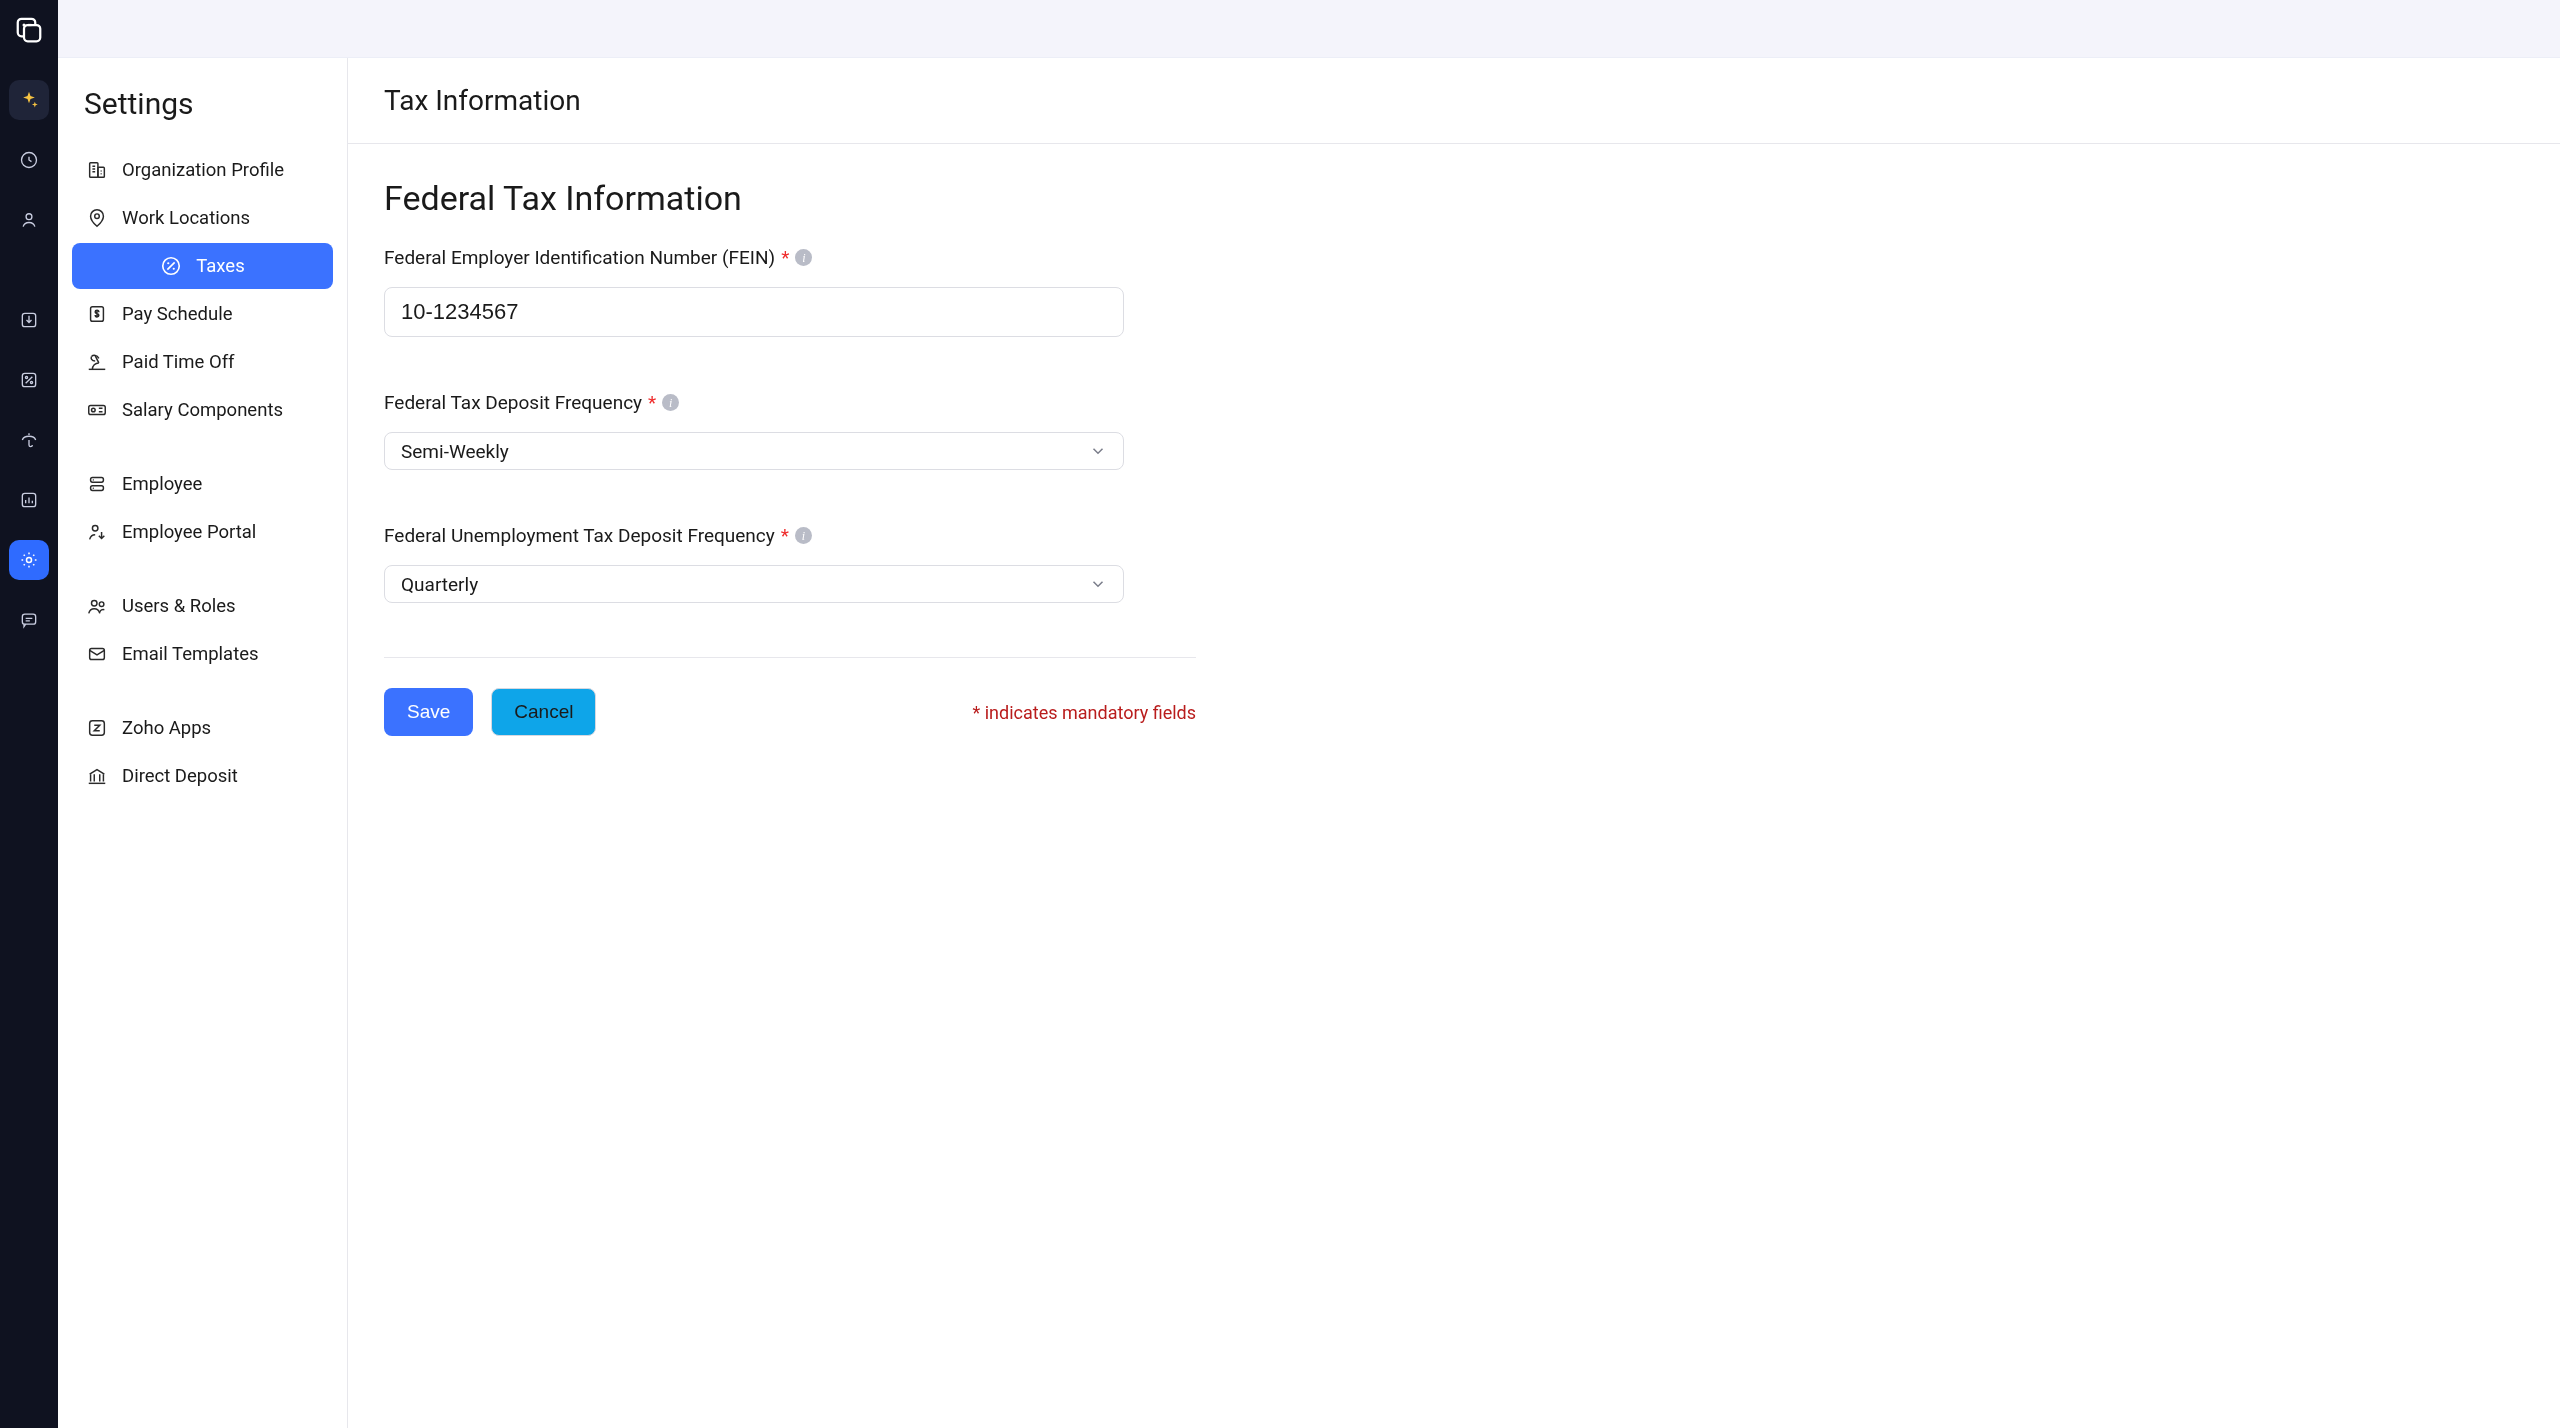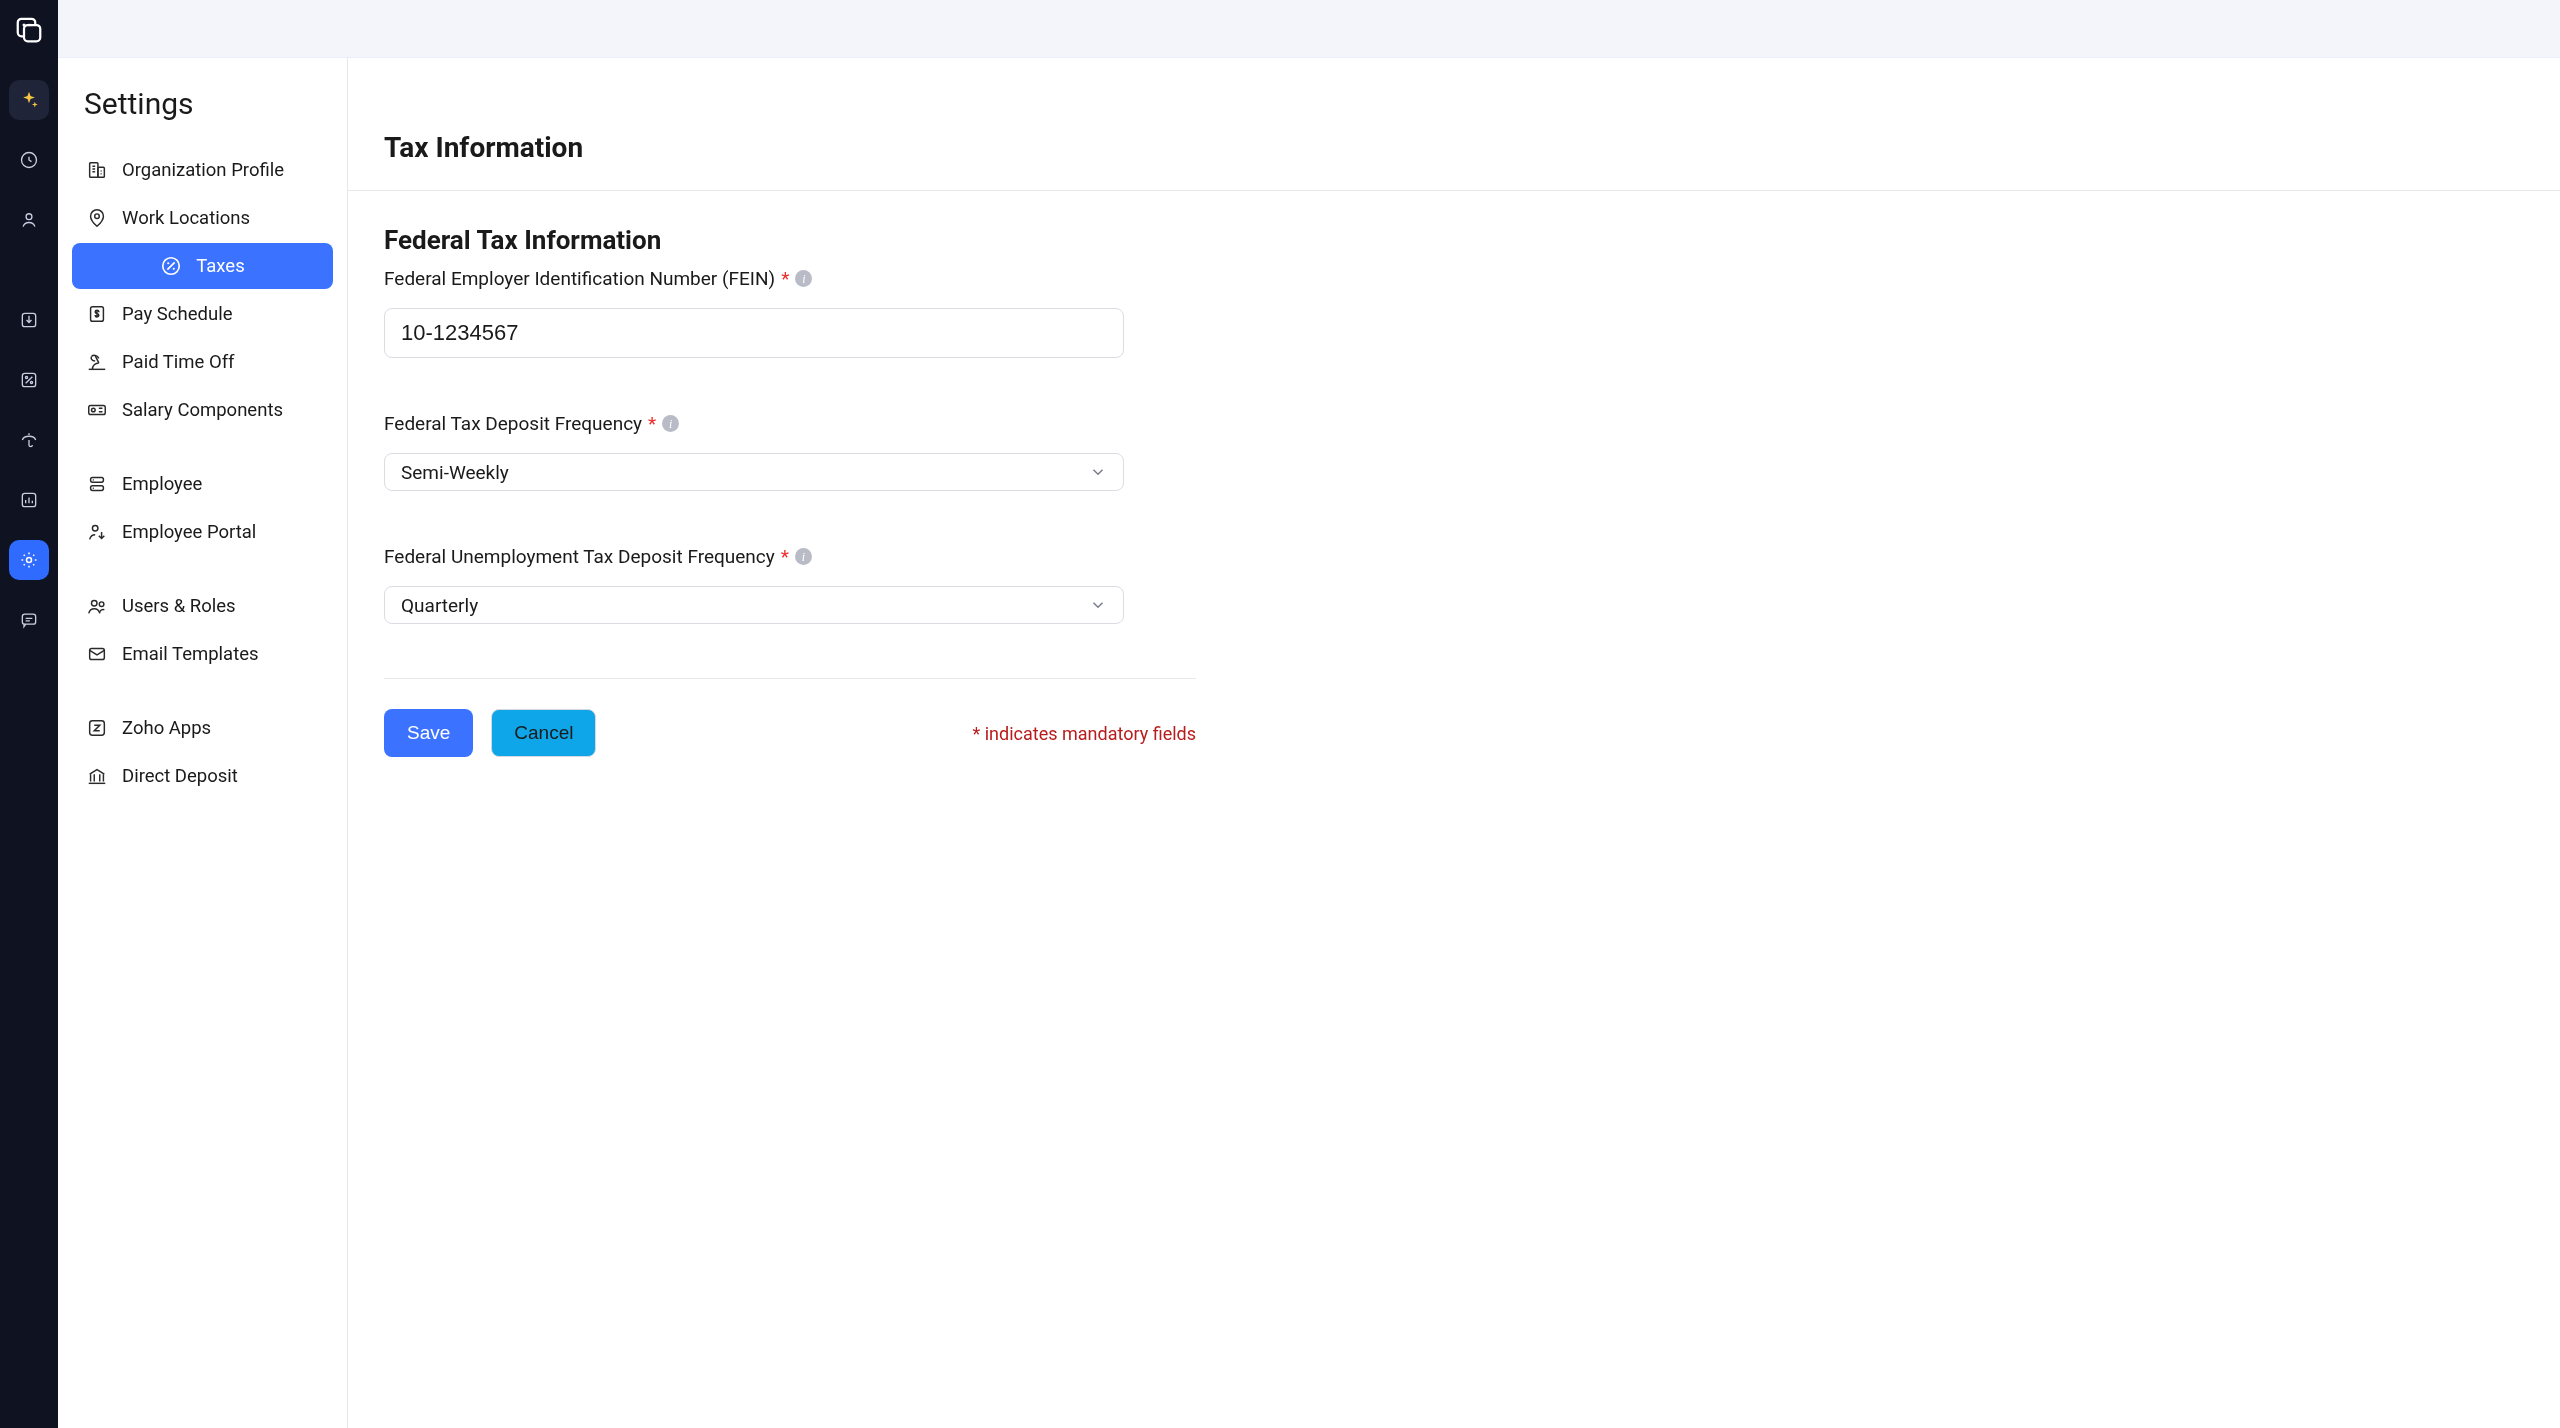--- a/index.html
+++ b/index.html
@@ -109,31 +109,30 @@
   .main-content {
     flex:1;
     min-width:0;
   }
   .page-header {
     padding: 26px 36px;
     border-bottom: 1px solid #e7e7ec;
   }
   .page-title {
     font-size: 28px;
-    font-weight: 700;
-    margin-top: 47px;
+    font-weight: 400;
   }
   .form-wrap {
     padding: 34px 36px;
     max-width: 870px;
   }
   .section-title {
-    font-size: 26px;
-    font-weight: 700;
-    margin-bottom: 12px;
+    font-size: 34px;
+    font-weight: 400;
+    margin-bottom: 28px;
   }
   .field {
     margin-bottom: 54px;
   }
   .field-label {
     font-size: 19px;
     display:flex;
     align-items:center;
     gap: 6px;
     margin-bottom: 18px;

